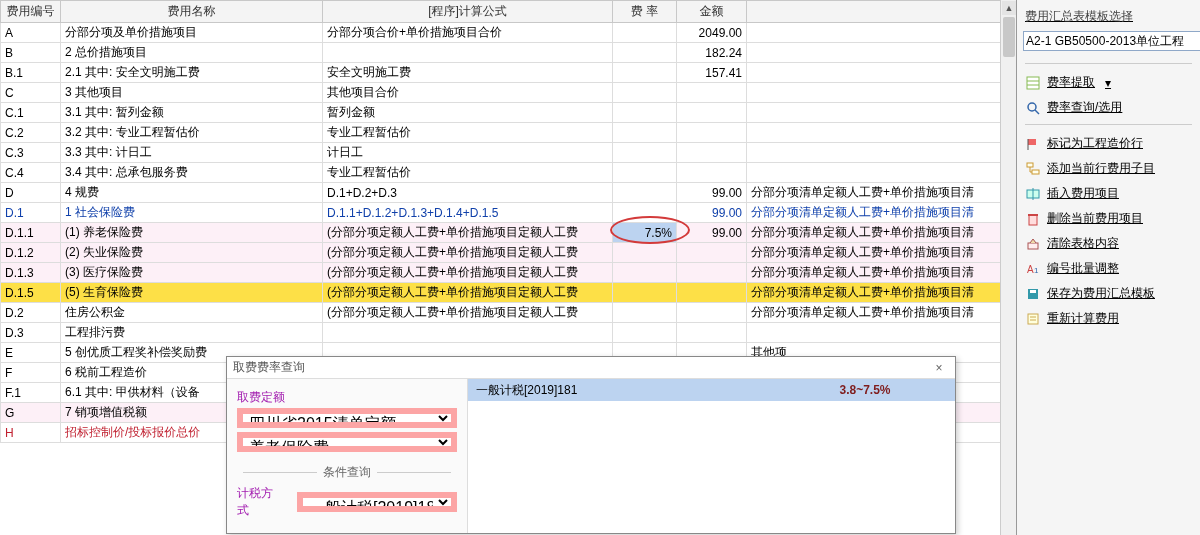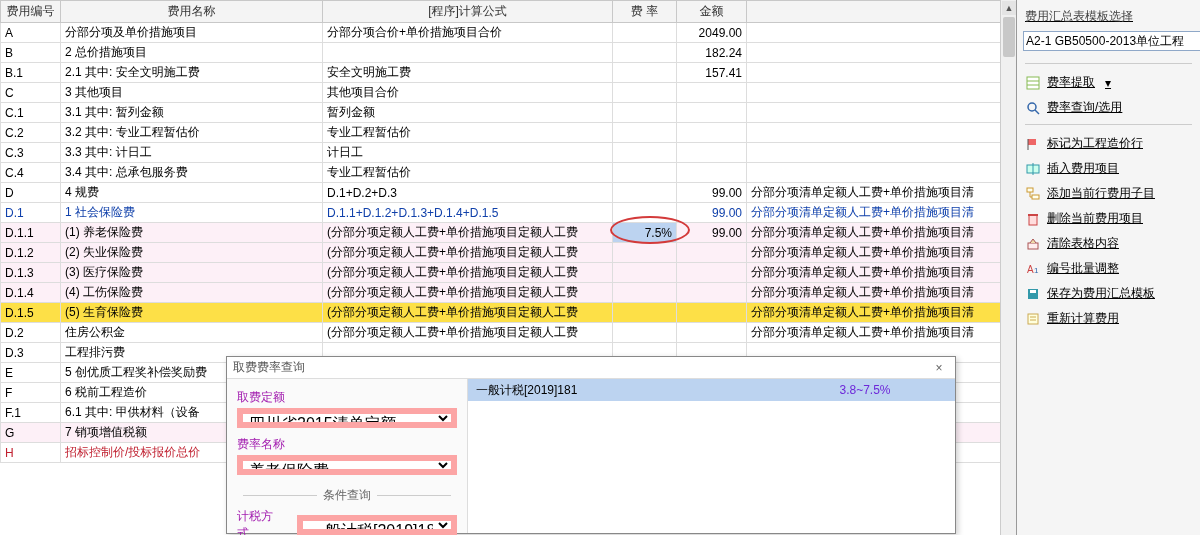--- a/index.html
+++ b/index.html
@@ -124,21 +124,21 @@
       display:flex; align-items:center; justify-content:center;
       margin: 8px 0 4px 0; color:#666;
     }
     .dlg-cond-header::before, .dlg-cond-header::after {
       content:""; flex:1; border-top:1px solid #ccc; margin:0 6px;
     }
     .dlg-row { height:22px; display:flex; align-items:center;}
     .dlg-row.sel { background:#bcd3f0;}
     .dlg-cell { padding: 0 8px;}
     .dlg-cell.name { flex:1;}
-    .dlg-cell.rate { width: 180px; color:#6d28d9; text-align:center;}
+    .dlg-cell.rate { width: 180px; color:#7f1d1d; text-align:center;font-weight:bold;}
     .panel-hr { border-top:1px solid #ccc; margin: 4px 8px 6px 8px;}
   </style>
 </head>
 <body>
 
 <div class="main-grid">
   <table class="grid">
     <colgroup>
       <col style="width:60px">
       <col style="width:262px">
@@ -255,28 +255,20 @@
           <td>分部分项清单定额人工费+单价措施项目清</td>
         </tr>
         <tr class="pink">
           <td>D.1.3</td>
           <td>(3) 医疗保险费</td>
           <td>(分部分项定额人工费+单价措施项目定额人工费</td>
           <td class="r"></td>
           <td class="r"></td>
           <td>分部分项清单定额人工费+单价措施项目清</td>
         </tr>
-        <tr class="pink">
-          <td>D.1.4</td>
-          <td>(4) 工伤保险费</td>
-          <td>(分部分项定额人工费+单价措施项目定额人工费</td>
-          <td class="r"></td>
-          <td class="r"></td>
-          <td>分部分项清单定额人工费+单价措施项目清</td>
-        </tr>
         <tr class="ltpink">
           <td>D.1.5</td>
           <td>(5) 生育保险费</td>
           <td>(分部分项定额人工费+单价措施项目定额人工费</td>
           <td class="r"></td>
           <td class="r"></td>
           <td>分部分项清单定额人工费+单价措施项目清</td>
         </tr>
         <tr>
           <td>D.2</td>
@@ -374,36 +366,36 @@
           <svg width="14" height="14">
             <rect x="2" y="2" width="8" height="6" fill="#e66"></rect>
             <line x1="2" y1="2" x2="2" y2="13" stroke="#555"></line>
           </svg>
         </span>
         <span>标记为工程造价行</span>
       </div>
       <div class="side-item">
         <span class="side-icon">
           <svg width="14" height="14">
-            <rect x="1" y="3" width="12" height="8" fill="#cfe" stroke="#39a"></rect>
-            <line x1="7" y1="1" x2="7" y2="13" stroke="#39a"></line>
-          </svg>
-        </span>
-        <span>插入费用项目</span>
-      </div>
-      <div class="side-item">
-        <span class="side-icon">
-          <svg width="14" height="14">
             <rect x="1" y="1" width="6" height="4" fill="#ffe" stroke="#c93"></rect>
             <rect x="6" y="8" width="7" height="4" fill="#ffe" stroke="#c93"></rect>
             <line x1="4" y1="5" x2="4" y2="10" stroke="#c93"></line>
             <line x1="4" y1="10" x2="6" y2="10" stroke="#c93"></line>
           </svg>
         </span>
         <span>添加当前行费用子目</span>
+      </div>
+      <div class="side-item">
+        <span class="side-icon">
+          <svg width="14" height="14">
+            <rect x="1" y="3" width="12" height="8" fill="#cfe" stroke="#39a"></rect>
+            <line x1="7" y1="1" x2="7" y2="13" stroke="#39a"></line>
+          </svg>
+        </span>
+        <span>插入费用项目</span>
       </div>
       <div class="side-item">
         <span class="side-icon">
           <svg width="14" height="14">
             <rect x="3" y="3" width="8" height="10" fill="#fdd" stroke="#c44"></rect>
             <line x1="2" y1="3" x2="12" y2="3" stroke="#c44" stroke-width="2"></line>
           </svg>
         </span>
         <span>删除当前费用项目</span>
       </div>
@@ -451,21 +443,20 @@
   <div class="dlg-title">
     <span>取费费率查询</span>
     <span class="dlg-close">×</span>
   </div>
   <div class="dlg-body">
     <div class="dlg-left">
       <div class="dlg-label">取费定额</div>
       <select class="dlg-select">
         <option>四川省2015清单定额</option>
       </select>
-      <div class="dlg-label">费率名称</div>
       <select class="dlg-select">
         <option>养老保险费</option>
       </select>
       <div class="dlg-cond-header">条件查询</div>
       <div style="display:flex; align-items:center; gap:16px;">
         <span class="dlg-label" style="margin:0">计税方式</span>
         <select class="dlg-select" style="width:160px">
           <option>一般计税[2019]181</option>
         </select>
       </div>

